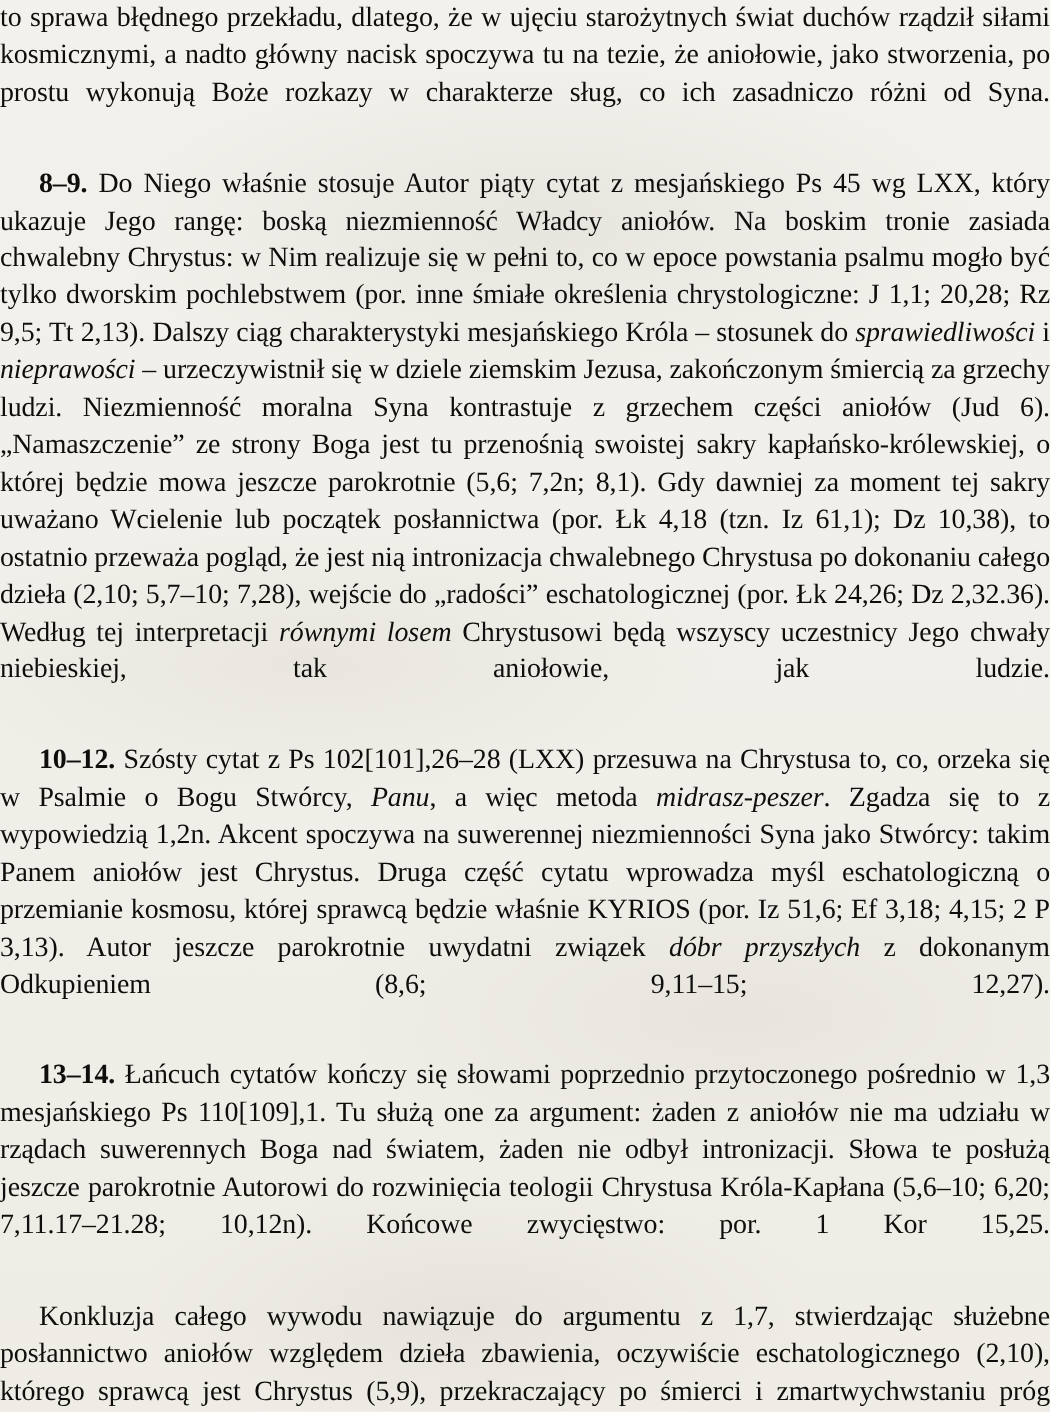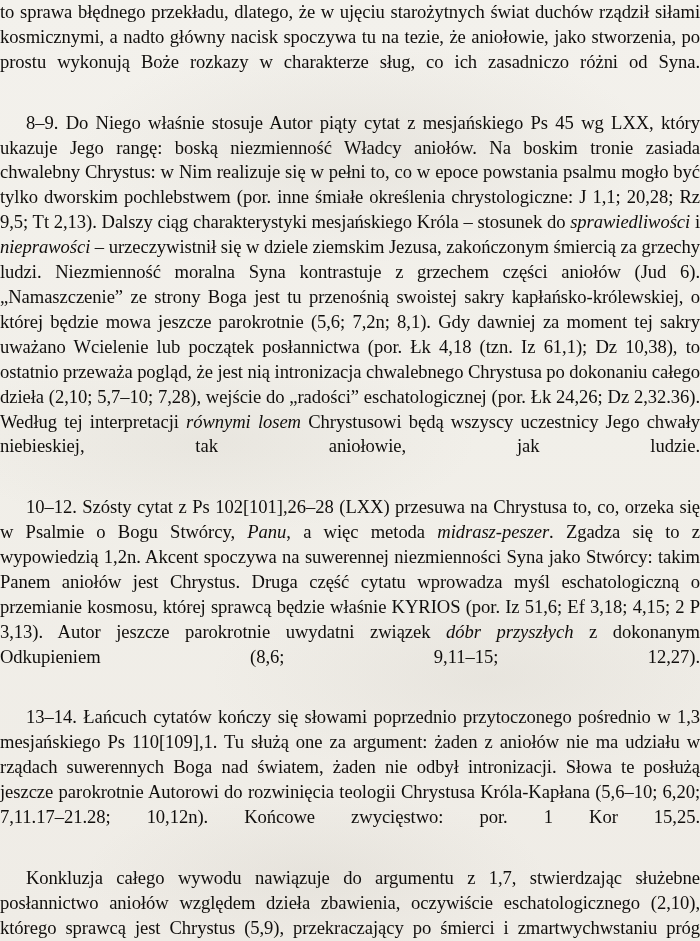--- a/index.html
+++ b/index.html
@@ -60,21 +60,21 @@
   }
 
   
   p.para:after {
     content: "";
     display: inline-block;
     width: 100%;
   }
 
   b.marker {
-    font-weight: normal;
+    font-weight: bold;
   }
 
   i.em {
   }
 </style>
 </head>
 <body>
 
 <div class="page">
   <div class="text-col" id="text-col">

